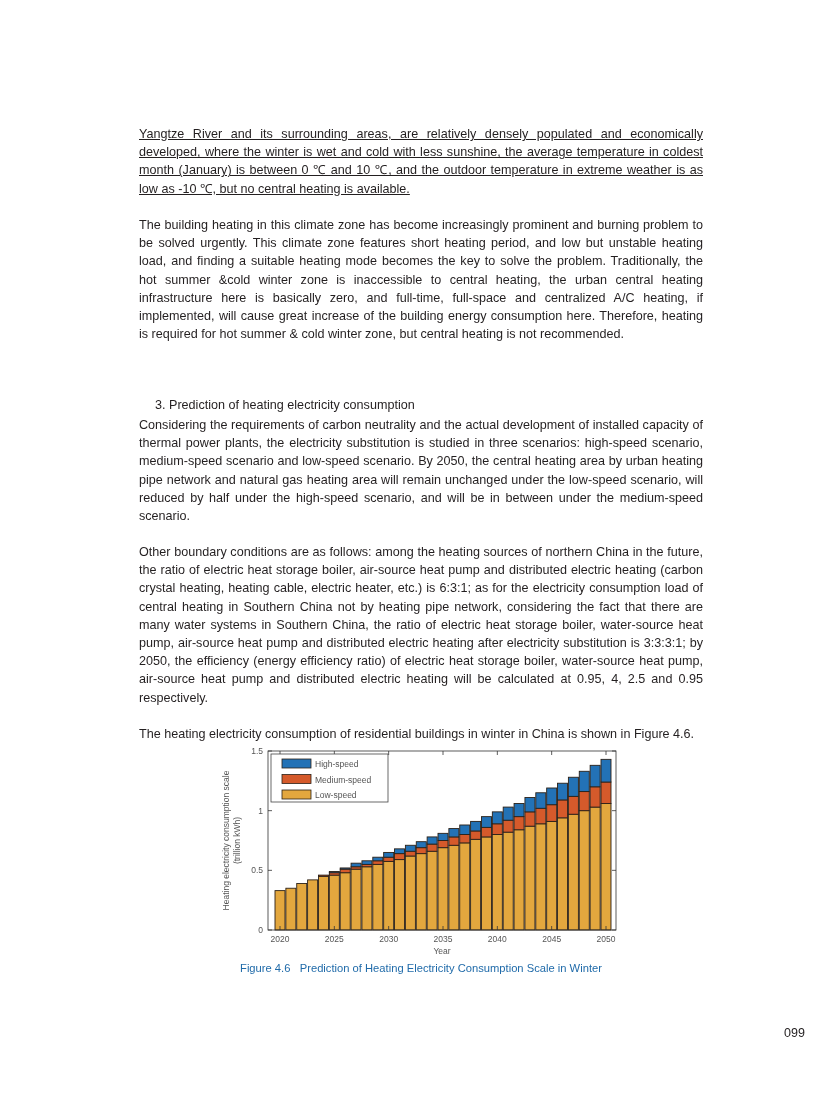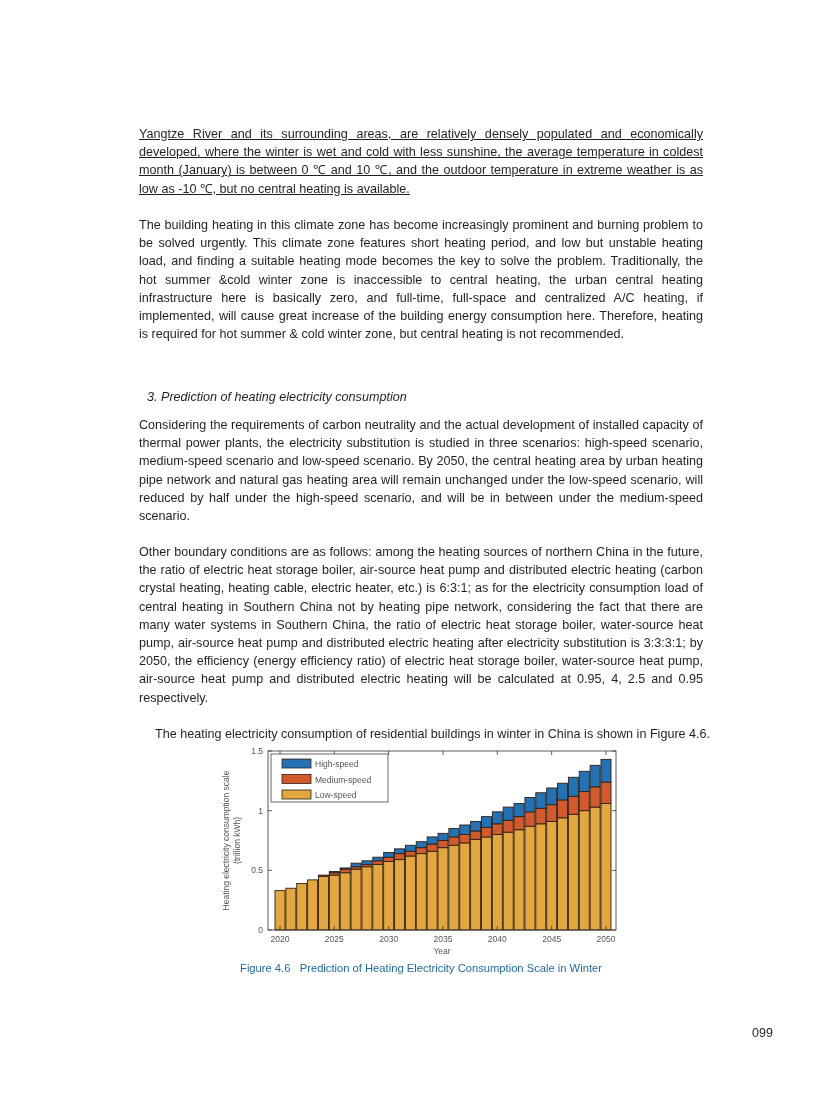--- a/index.html
+++ b/index.html
@@ -1,32 +1,32 @@
 <!DOCTYPE html>
 <html><head>
 <meta charset="utf-8">
 <style>
   html, body { margin: 0; padding: 0; background: #ffffff; }
   body { width: 816px; height: 1100px; position: relative; font-family: "Liberation Sans", sans-serif; color: #231f20; }
   .para { position: absolute; left: 139px; width: 564px; font-size: 12.6px; line-height: 18.2px; text-align: justify; margin: 0; }
-  .heading { position: absolute; left: 139px; font-size: 12.6px; line-height: 18px; margin: 8px; font-style: italic; }
+  .heading { position: absolute; left: 139px; font-size: 12.6px; line-height: 18px; margin: 16px; }
   .chart-wrap { position: absolute; left: 0; top: 0; width: 816px; height: 1000px; pointer-events: none; }
   .chart-wrap svg { pointer-events: auto; }
   .caption { position: absolute; left: 0; width: 842px; text-align: center; top: 962px; font-size: 11.2px; color: #1f6aa9; }
-  .page-num { position: absolute; left: 752px; top: 1026px; font-size: 12.5px; color: #231f20; }
+  .page-num { position: absolute; left: 784px; top: 1026px; font-size: 12.5px; color: #231f20; }
 </style>
 </head>
 <body>
 
 <p class="para" style="top:125px;text-decoration:underline;">Yangtze River and its surrounding areas, are relatively densely populated and economically developed, where the winter is wet and cold with less sunshine, the average temperature in coldest month (January) is between 0 ℃ and 10 ℃, and the outdoor temperature in extreme weather is as low as -10 ℃, but no central heating is available.</p>
 <p class="para" style="top:216px;">The building heating in this climate zone has become increasingly prominent and burning problem to be solved urgently. This climate zone features short heating period, and low but unstable heating load, and finding a suitable heating mode becomes the key to solve the problem. Traditionally, the hot summer &amp;cold winter zone is inaccessible to central heating, the urban central heating infrastructure here is basically zero, and full-time, full-space and centralized A/C heating, if implemented, will cause great increase of the building energy consumption here. Therefore, heating is required for hot summer &amp; cold winter zone, but central heating is not recommended.</p>
 <p class="heading" style="top:380px;">3. Prediction of heating electricity consumption</p>
 <p class="para" style="top:416px;">Considering the requirements of carbon neutrality and the actual development of installed capacity of thermal power plants, the electricity substitution is studied in three scenarios: high-speed scenario, medium-speed scenario and low-speed scenario. By 2050, the central heating area by urban heating pipe network and natural gas heating area will remain unchanged under the low-speed scenario, will reduced by half under the high-speed scenario, and will be in between under the medium-speed scenario.</p>
 <p class="para" style="top:543px;">Other boundary conditions are as follows: among the heating sources of northern China in the future, the ratio of electric heat storage boiler, air-source heat pump and distributed electric heating (carbon crystal heating, heating cable, electric heater, etc.) is 6:3:1; as for the electricity consumption load of central heating in Southern China not by heating pipe network, considering the fact that there are many water systems in Southern China, the ratio of electric heat storage boiler, water-source heat pump, air-source heat pump and distributed electric heating after electricity substitution is 3:3:3:1; by 2050, the efficiency (energy efficiency ratio) of electric heat storage boiler, water-source heat pump, air-source heat pump and distributed electric heating will be calculated at 0.95, 4, 2.5 and 0.95 respectively.</p>
-<p class="para" style="top:725px;margin-left:16px;">The heating electricity consumption of residential buildings in winter in China is shown in Figure 4.6.</p>
+<p class="para" style="top:725px;">The heating electricity consumption of residential buildings in winter in China is shown in Figure 4.6.</p>
 
 <div class="chart-wrap">
   <svg id="chart" width="816" height="1000" xmlns="http://www.w3.org/2000/svg">
       <g>
         <rect x="275.0013333333333" y="890.62" width="9.997333333333334" height="39.379999999999995" fill="#e3a73e" stroke="#2b2118" stroke-width="0.9"></rect>
       </g>
       <g>
         <rect x="285.868" y="888.2333333333333" width="9.997333333333334" height="41.76666666666665" fill="#e3a73e" stroke="#2b2118" stroke-width="0.9"></rect>
       </g>
       <g>

